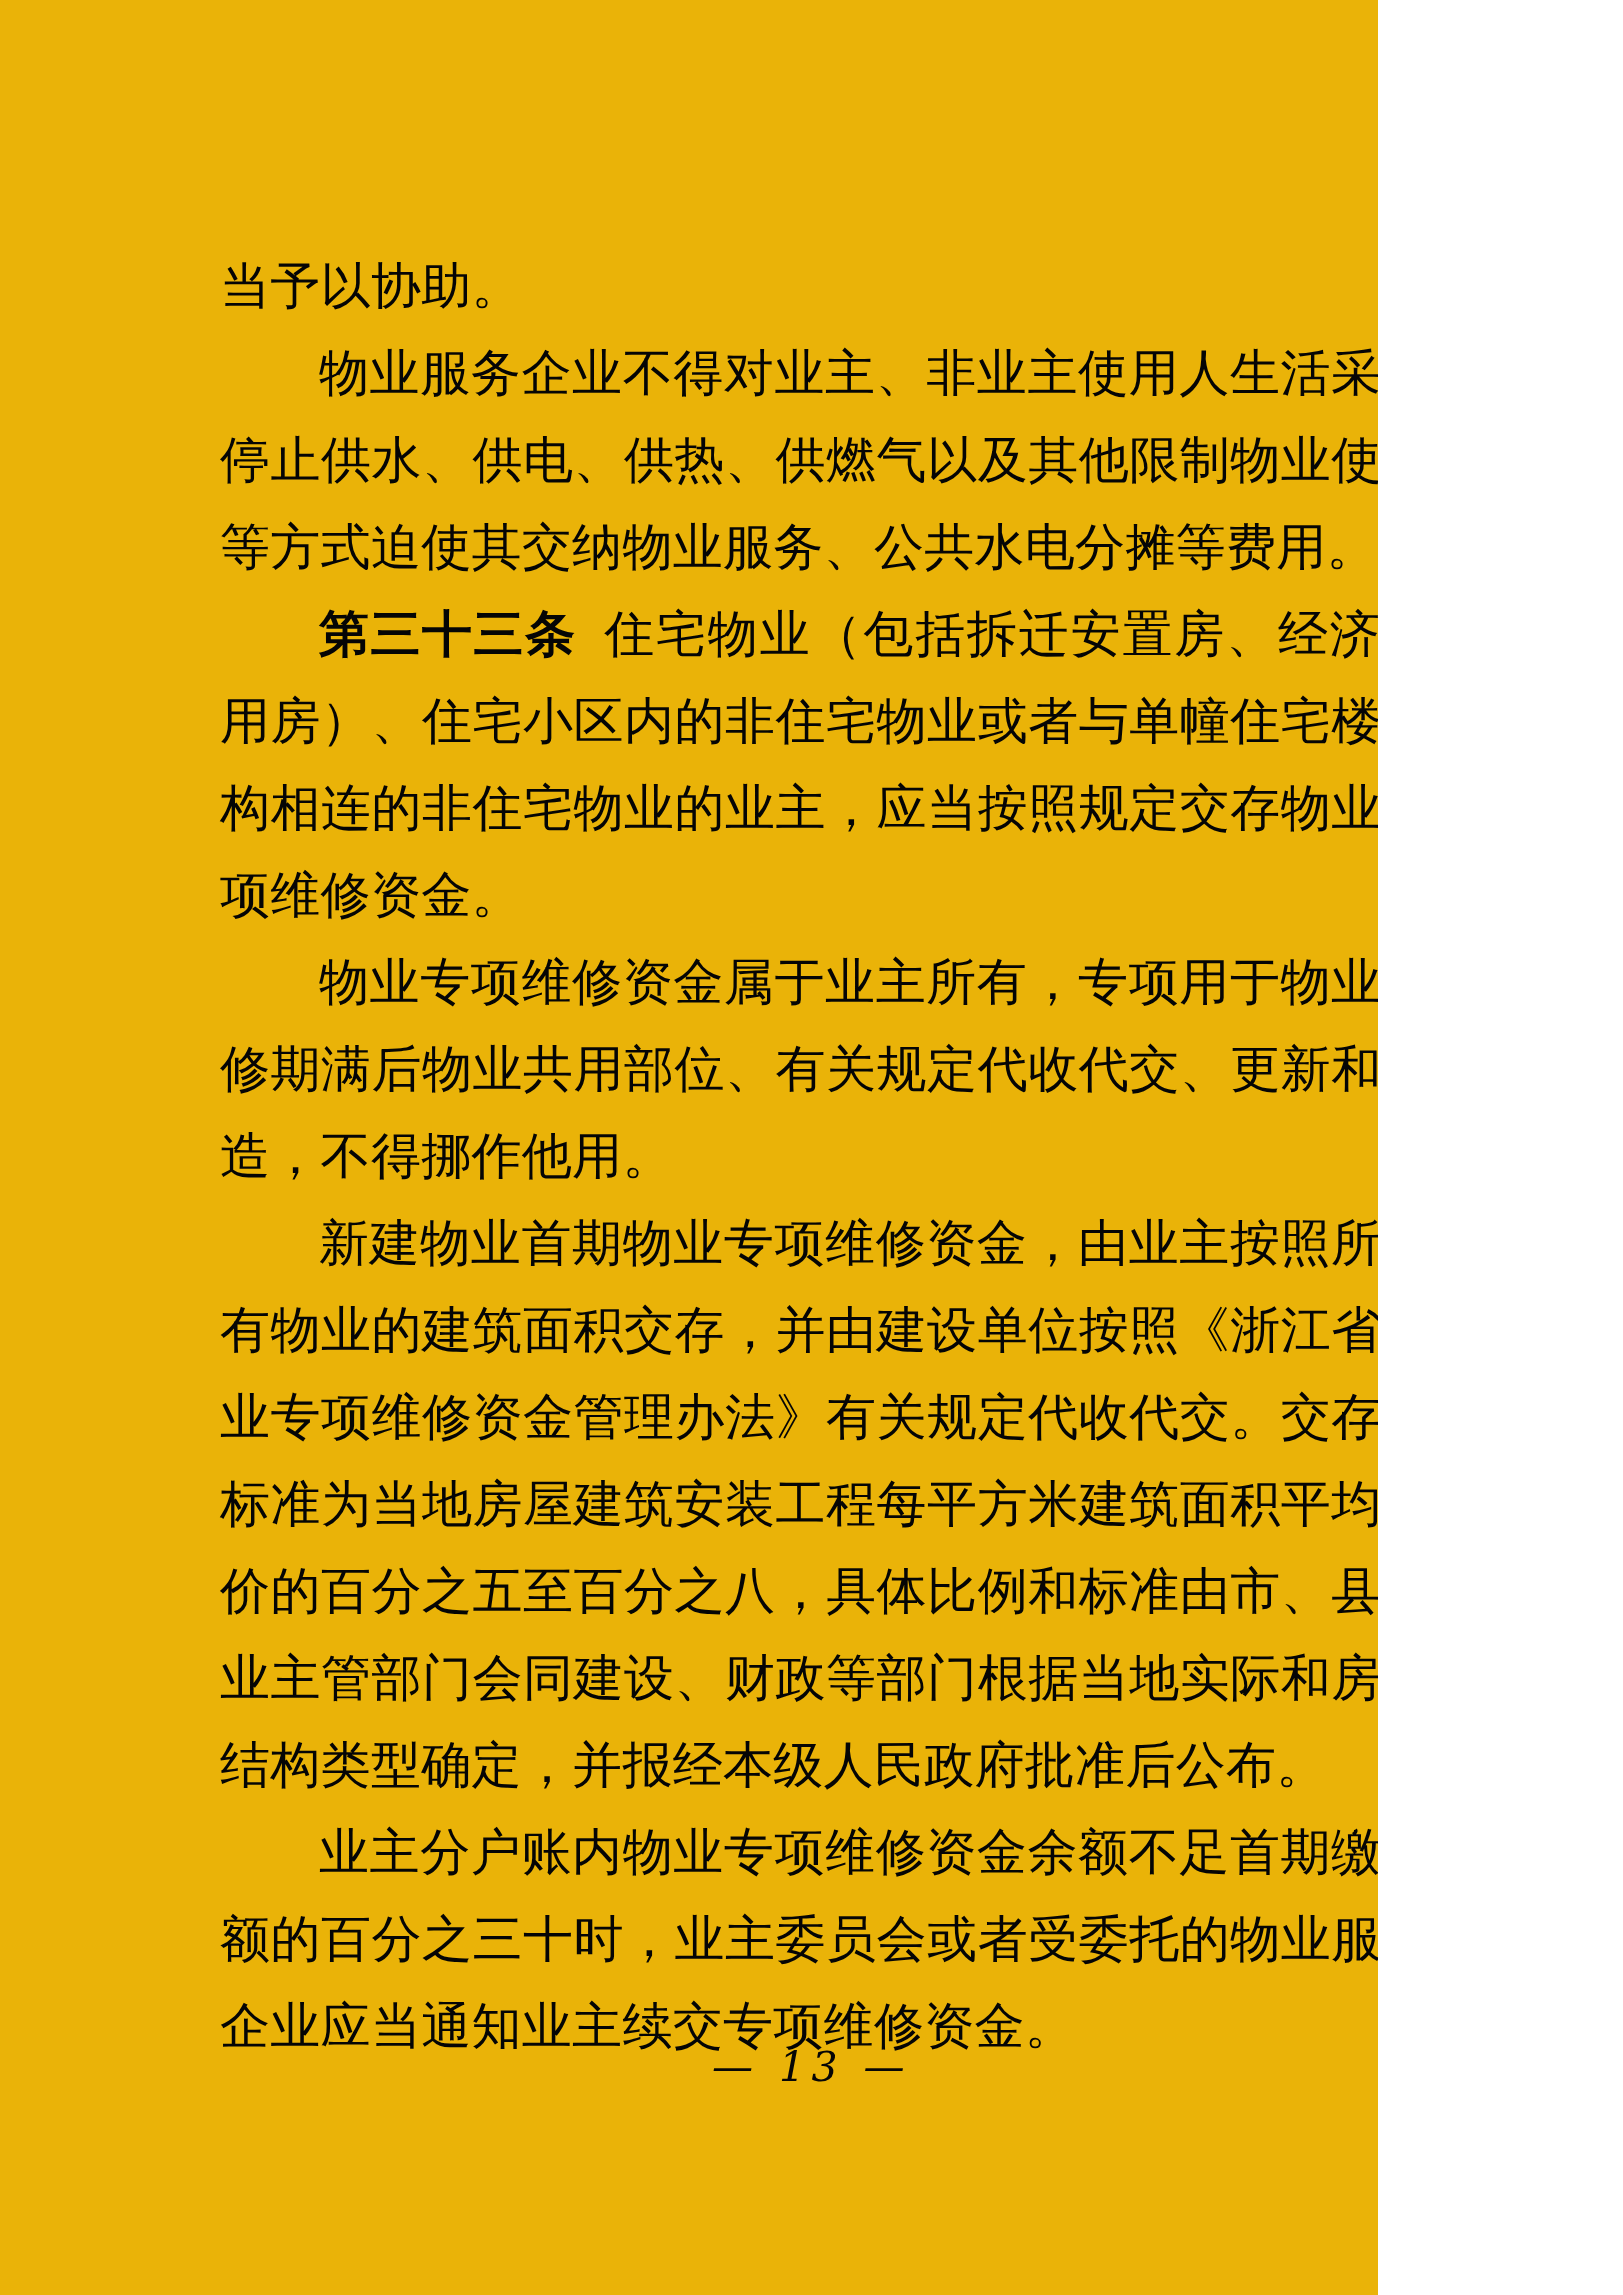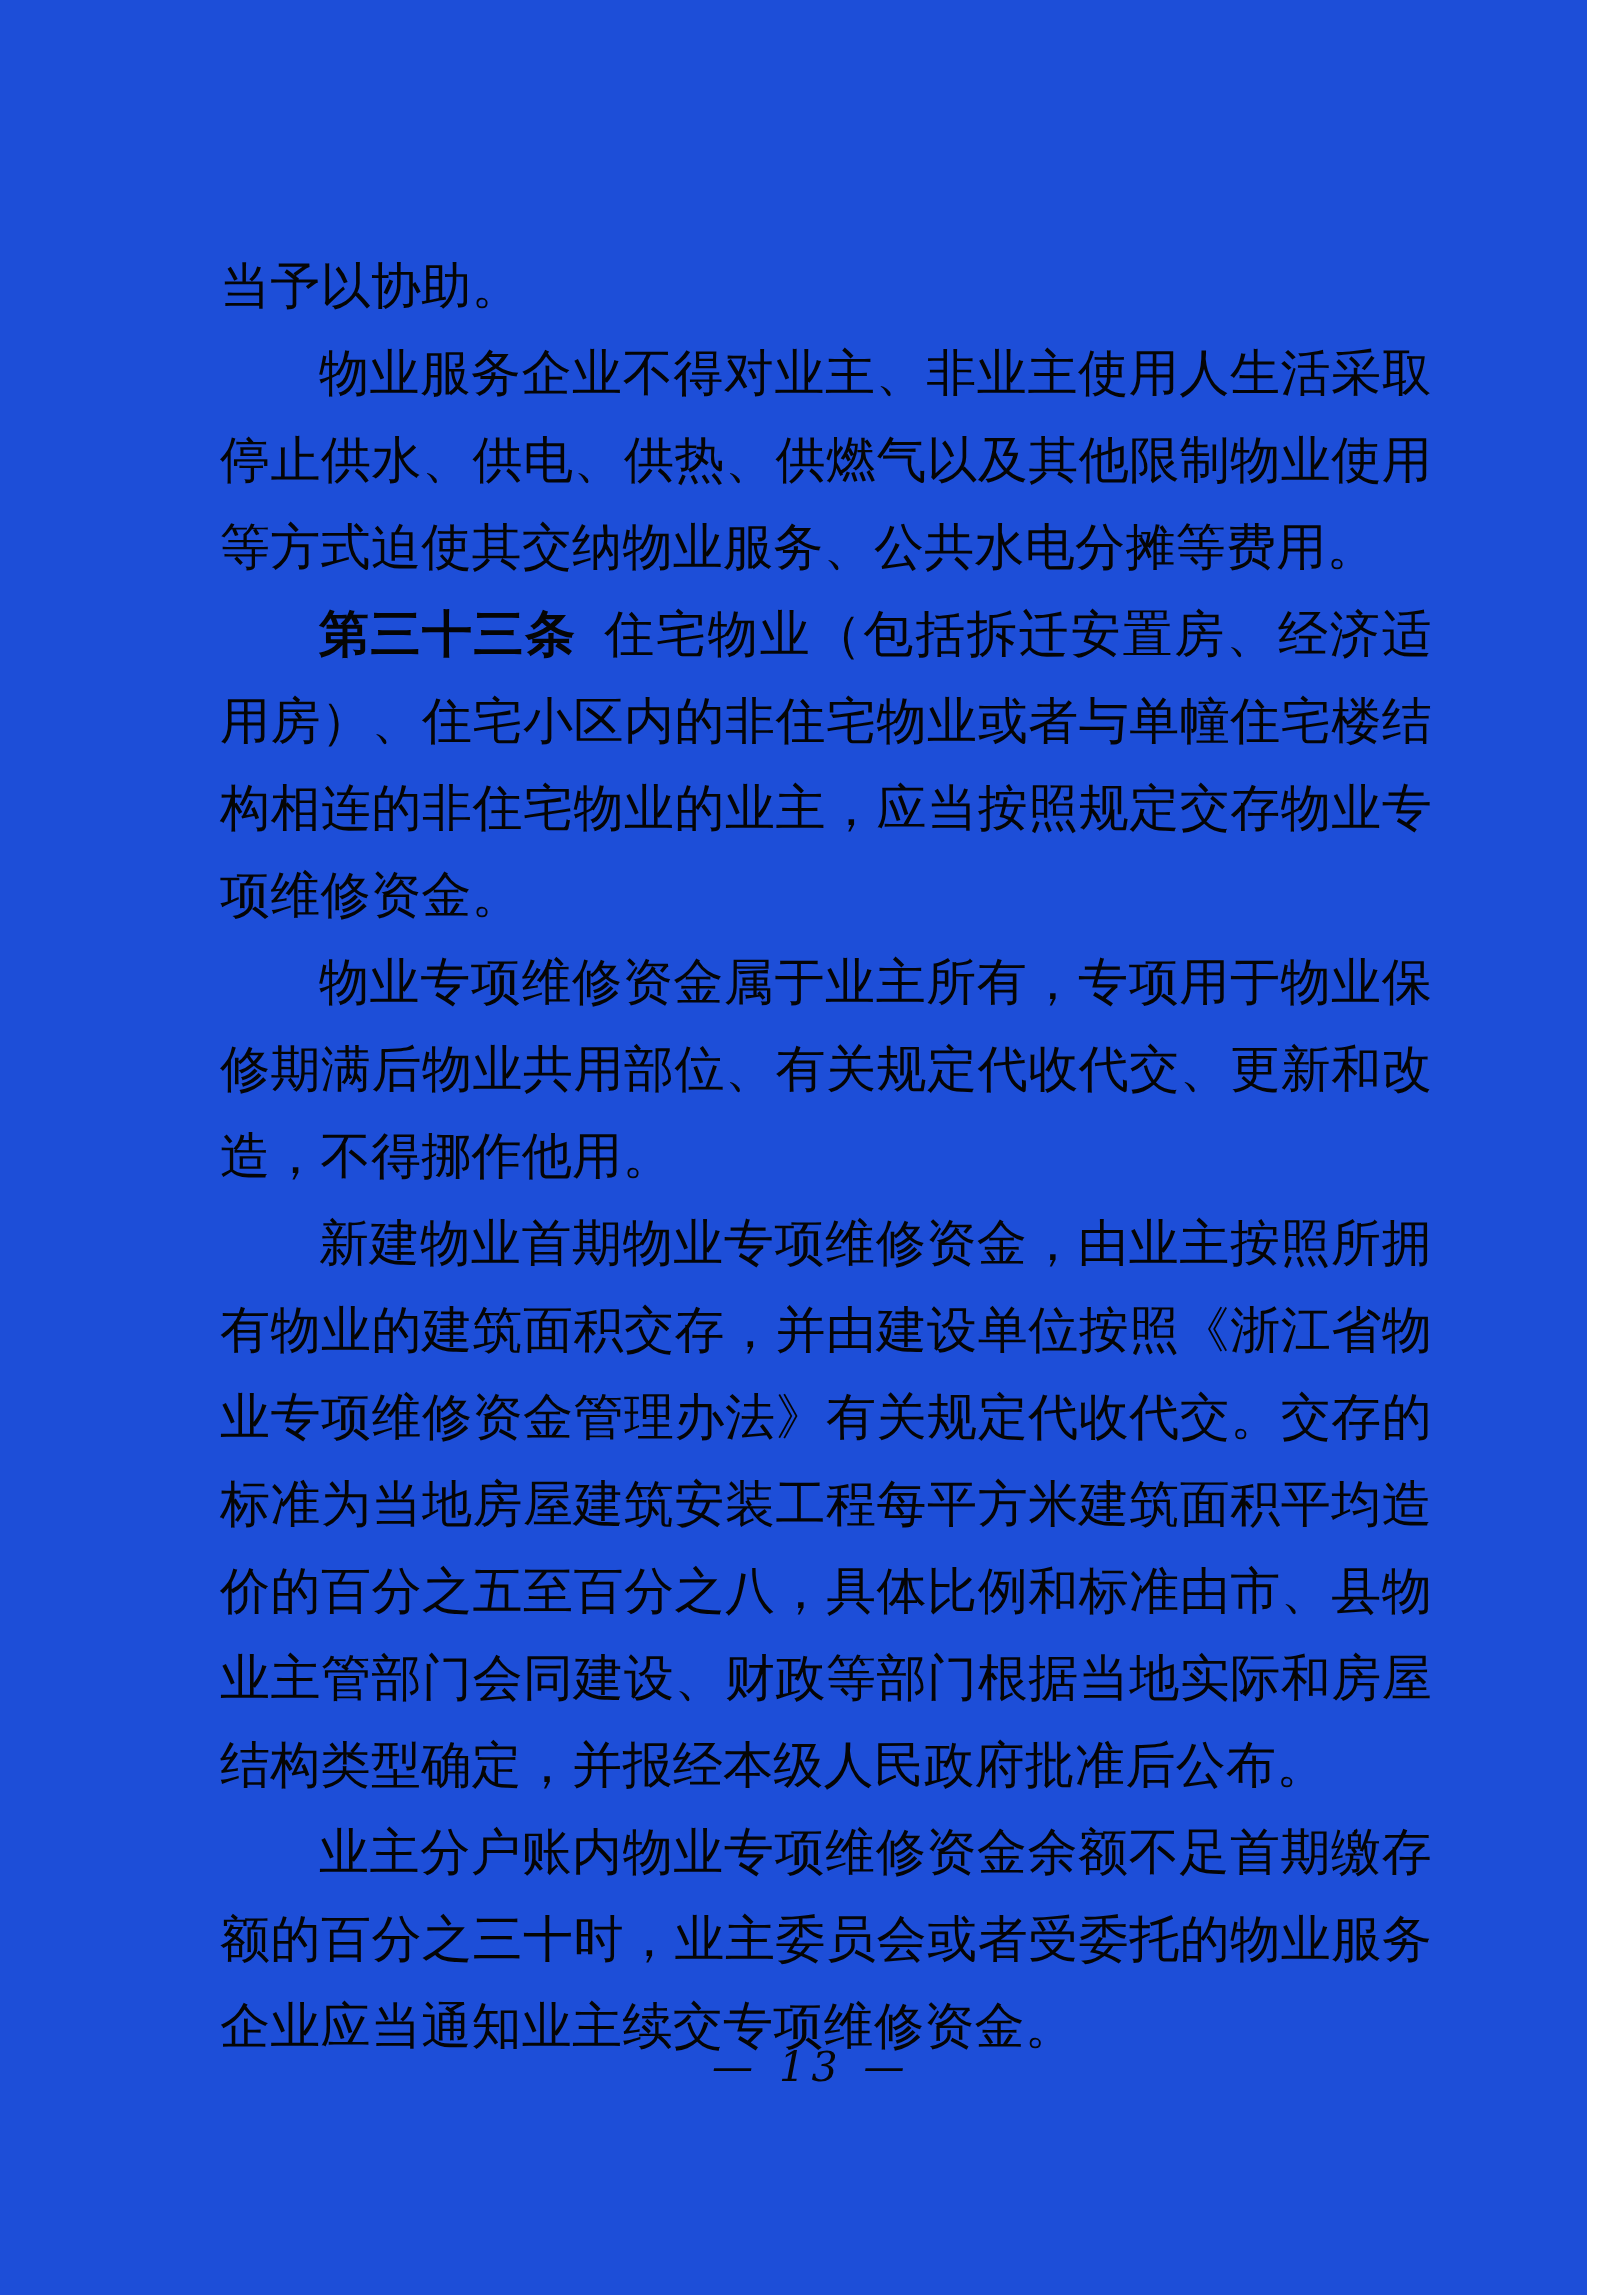--- a/index.html
+++ b/index.html
@@ -4,23 +4,23 @@
 <title>Document Page</title>
 <style>
   html, body {
     margin: 0;
     padding: 0;
     background: #ffffff;
   }
 
   #page {
     position: relative;
-    width: 1587px;
+    width: 1378px;
     height: 2295px;
-    background: #1d4ed8;
+    background: #eab308;
     overflow: hidden;
     box-sizing: border-box;
   }
 
   
   #text-column {
     position: absolute;
     left: 220px;
     top: 243px;
     width: 1212px;

